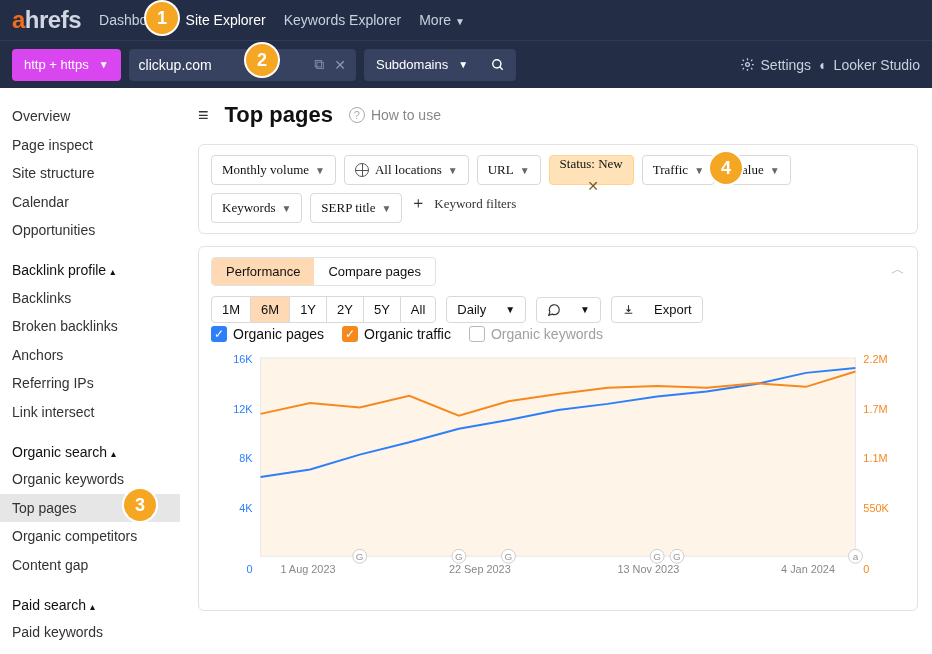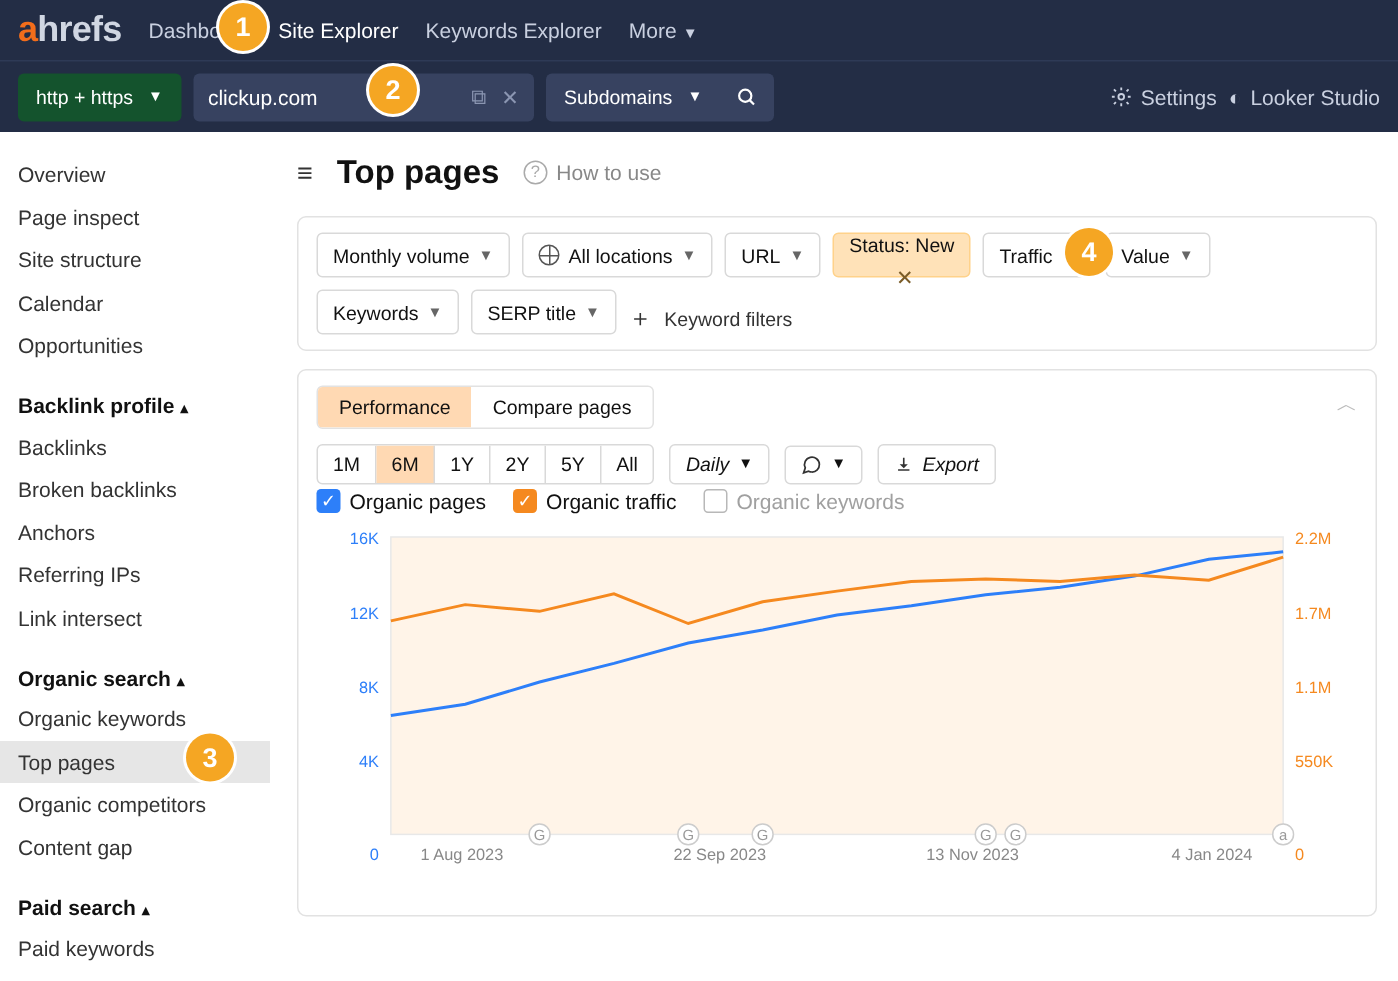--- a/index.html
+++ b/index.html
@@ -9,47 +9,47 @@
   .topnav { background: #232d45; color: #c9d0e0; height: 40px; display: flex; align-items: center; padding: 0 12px; gap: 18px; }
   .logo { font-weight: 700; font-size: 24px; letter-spacing: -0.5px; }
   .logo .a { color: #f26d1b; }
   .logo .hrefs { color: #d0d6e2; }
   .topnav-item { color: #c9d0e0; cursor: pointer; font-size: 14px; }
   .topnav-item.active { color: #fff; }
   .morecaret { font-size: 10px; margin-left: 4px; }
   
   
   .searchrow { background: #232d45; height: 48px; display: flex; align-items: center; padding: 0 12px; gap: 8px; border-top: 1px solid #2e3a56; }
-  .proto-btn { background: #14532d; color: #fff; height: 32px; padding: 0 12px; border-radius: 4px; display: flex; align-items: center; gap: 6px; cursor: pointer; font-size: 13px;}
+  .proto-btn { background: #d946ef; color: #fff; height: 32px; padding: 0 12px; border-radius: 4px; display: flex; align-items: center; gap: 6px; cursor: pointer; font-size: 13px;}
   .url-input { background: #374260; height: 32px; flex: 1; border-radius: 4px; display: flex; align-items: center; padding: 0 10px; color: #fff; gap: 10px; max-width: 420px;}
   .url-text { flex: 1; }
   .url-icon { color: #8b96b2; cursor: pointer; font-size: 14px; }
   .subdomains-btn { background: #374260; color:#fff; height:32px; padding:0 12px; border-radius:4px 0 0 4px; display:flex; align-items:center; gap:6px; cursor:pointer; font-size:13px;}
   .search-go { background: #374260; color:#fff; width:36px; height:32px; border-radius:0 4px 4px 0; display:flex; align-items:center; justify-content:center; cursor:pointer; margin-left:-8px;}
   .spacer { flex: 1; }
   .settings-link { color:#c9d0e0; display:flex; align-items:center; gap:6px; cursor:pointer; font-size:14px;}
   
   
   .main { display: flex; }
   .sidebar { width: 180px; padding: 14px 0 14px 12px; font-size: 14px; line-height: 1.9; }
   .sidebar-item { color: #333; cursor: pointer; padding: 1px 0; }
   .sidebar-item.selected { background: #e6e6e6; margin-left:-12px; padding-left:12px; width: 180px; }
-  .sidebar-head { font-weight: 700; margin-top: 12px; cursor: pointer; }
+  .sidebar-head { font-weight: 400; margin-top: 12px; cursor: pointer; }
   .sidebar-head .caret { font-size: 10px; margin-left:4px;}
   
   .content { flex: 1; padding: 14px 14px 20px 18px; }
   .page-title-row { display:flex; align-items:center; gap:16px; margin-bottom: 16px; }
   .hamburger { font-size: 18px; cursor: pointer; color:#333;}
   .page-title { font-size: 22px; font-weight: 700; }
   .howto { color:#888; cursor:pointer; display:flex; align-items:center; gap:6px;}
   .howto-icon { display:inline-block; width:16px; height:16px; border:1.5px solid #aaa; border-radius:50%; font-size:11px; line-height:14px; text-align:center; color:#aaa;}
   
   
   .card { border: 1px solid #e2e2e2; border-radius: 6px; padding: 10px 12px; margin-bottom: 12px; }
-  .filters-row { display:flex; flex-wrap:wrap; gap:8px; align-items:flex-end; }
+  .filters-row { display:flex; flex-wrap:wrap; gap:8px; align-items:flex-start;font-family:Liberation Serif, serif; }
   .filter-chip { border:1px solid #d9d9d9; border-radius:4px; height:30px; padding:0 10px; display:flex; align-items:center; gap:6px; cursor:pointer; font-size:13px; background:#fff;}
   .filter-chip .caret { font-size:10px; color:#666; }
   .filter-chip.status { background:#ffe2b8; border-color:#ffd28a;flex-direction:column; }
   .filter-chip.status .x { color:#7a5c28; font-size:14px; margin-left:4px; cursor:pointer;}
   .kw-filters { display:flex; align-items:center; gap:8px; cursor:pointer; font-size:13px; color:#333;}
   .plus { font-size:16px; }
   .globe-icon { display:inline-block; width:14px; height:14px; border:1.3px solid #555; border-radius:50%; position:relative;}
   .globe-icon::before { content:""; position:absolute; left:0; right:0; top:50%; border-top:1.3px solid #555;}
   .globe-icon::after { content:""; position:absolute; top:0; bottom:0; left:50%; border-left:1.3px solid #555;}
   
@@ -58,21 +58,21 @@
   .tabs-row { display:flex; align-items:center; border:1px solid #e2e2e2; border-radius:4px; width:fit-content; overflow:hidden; margin-bottom:10px;}
   .tab { padding:6px 14px; cursor:pointer; font-size:13px;}
   .tab.active { background:#ffd9b3; }
   .collapse { position:absolute; right:12px; top:14px; color:#bbb; cursor:pointer; font-size:14px;}
   
   .controls-row { display:flex; align-items:center; gap:10px; margin-bottom:3px;}
   .seg { border:1px solid #d9d9d9; border-radius:4px; display:flex; overflow:hidden;}
   .seg-btn { padding:5px 10px; cursor:pointer; font-size:13px; border-right:1px solid #d9d9d9;}
   .seg-btn:last-child { border-right:none;}
   .seg-btn.active { background:#ffd9b3; }
-  .small-btn { border:1px solid #d9d9d9; border-radius:4px; padding:5px 10px; cursor:pointer; font-size:13px; display:flex; align-items:center; gap:6px;font-style:italic;}
+  .small-btn { border:1px solid #d9d9d9; border-radius:4px; padding:5px 10px; cursor:pointer; font-size:13px; display:flex; align-items:center; gap:19px;}
   
   .legend-row { display:flex; align-items:center; gap:18px; margin-bottom:10px; font-size:14px;}
   .chk { width:16px; height:16px; border-radius:3px; display:inline-flex; align-items:center; justify-content:center; color:#fff; font-size:12px; cursor:pointer;}
   .chk.blue { background:#2d7ff9; }
   .chk.orange { background:#f5891f; }
   .chk.gray { border:1.5px solid #b8b8b8; background:#fff;}
   .legend-item { display:flex; align-items:center; gap:6px;}
   .legend-item.muted { color:#a0a0a0;}
   
   .chart-wrap { position:relative; height:240px; }

